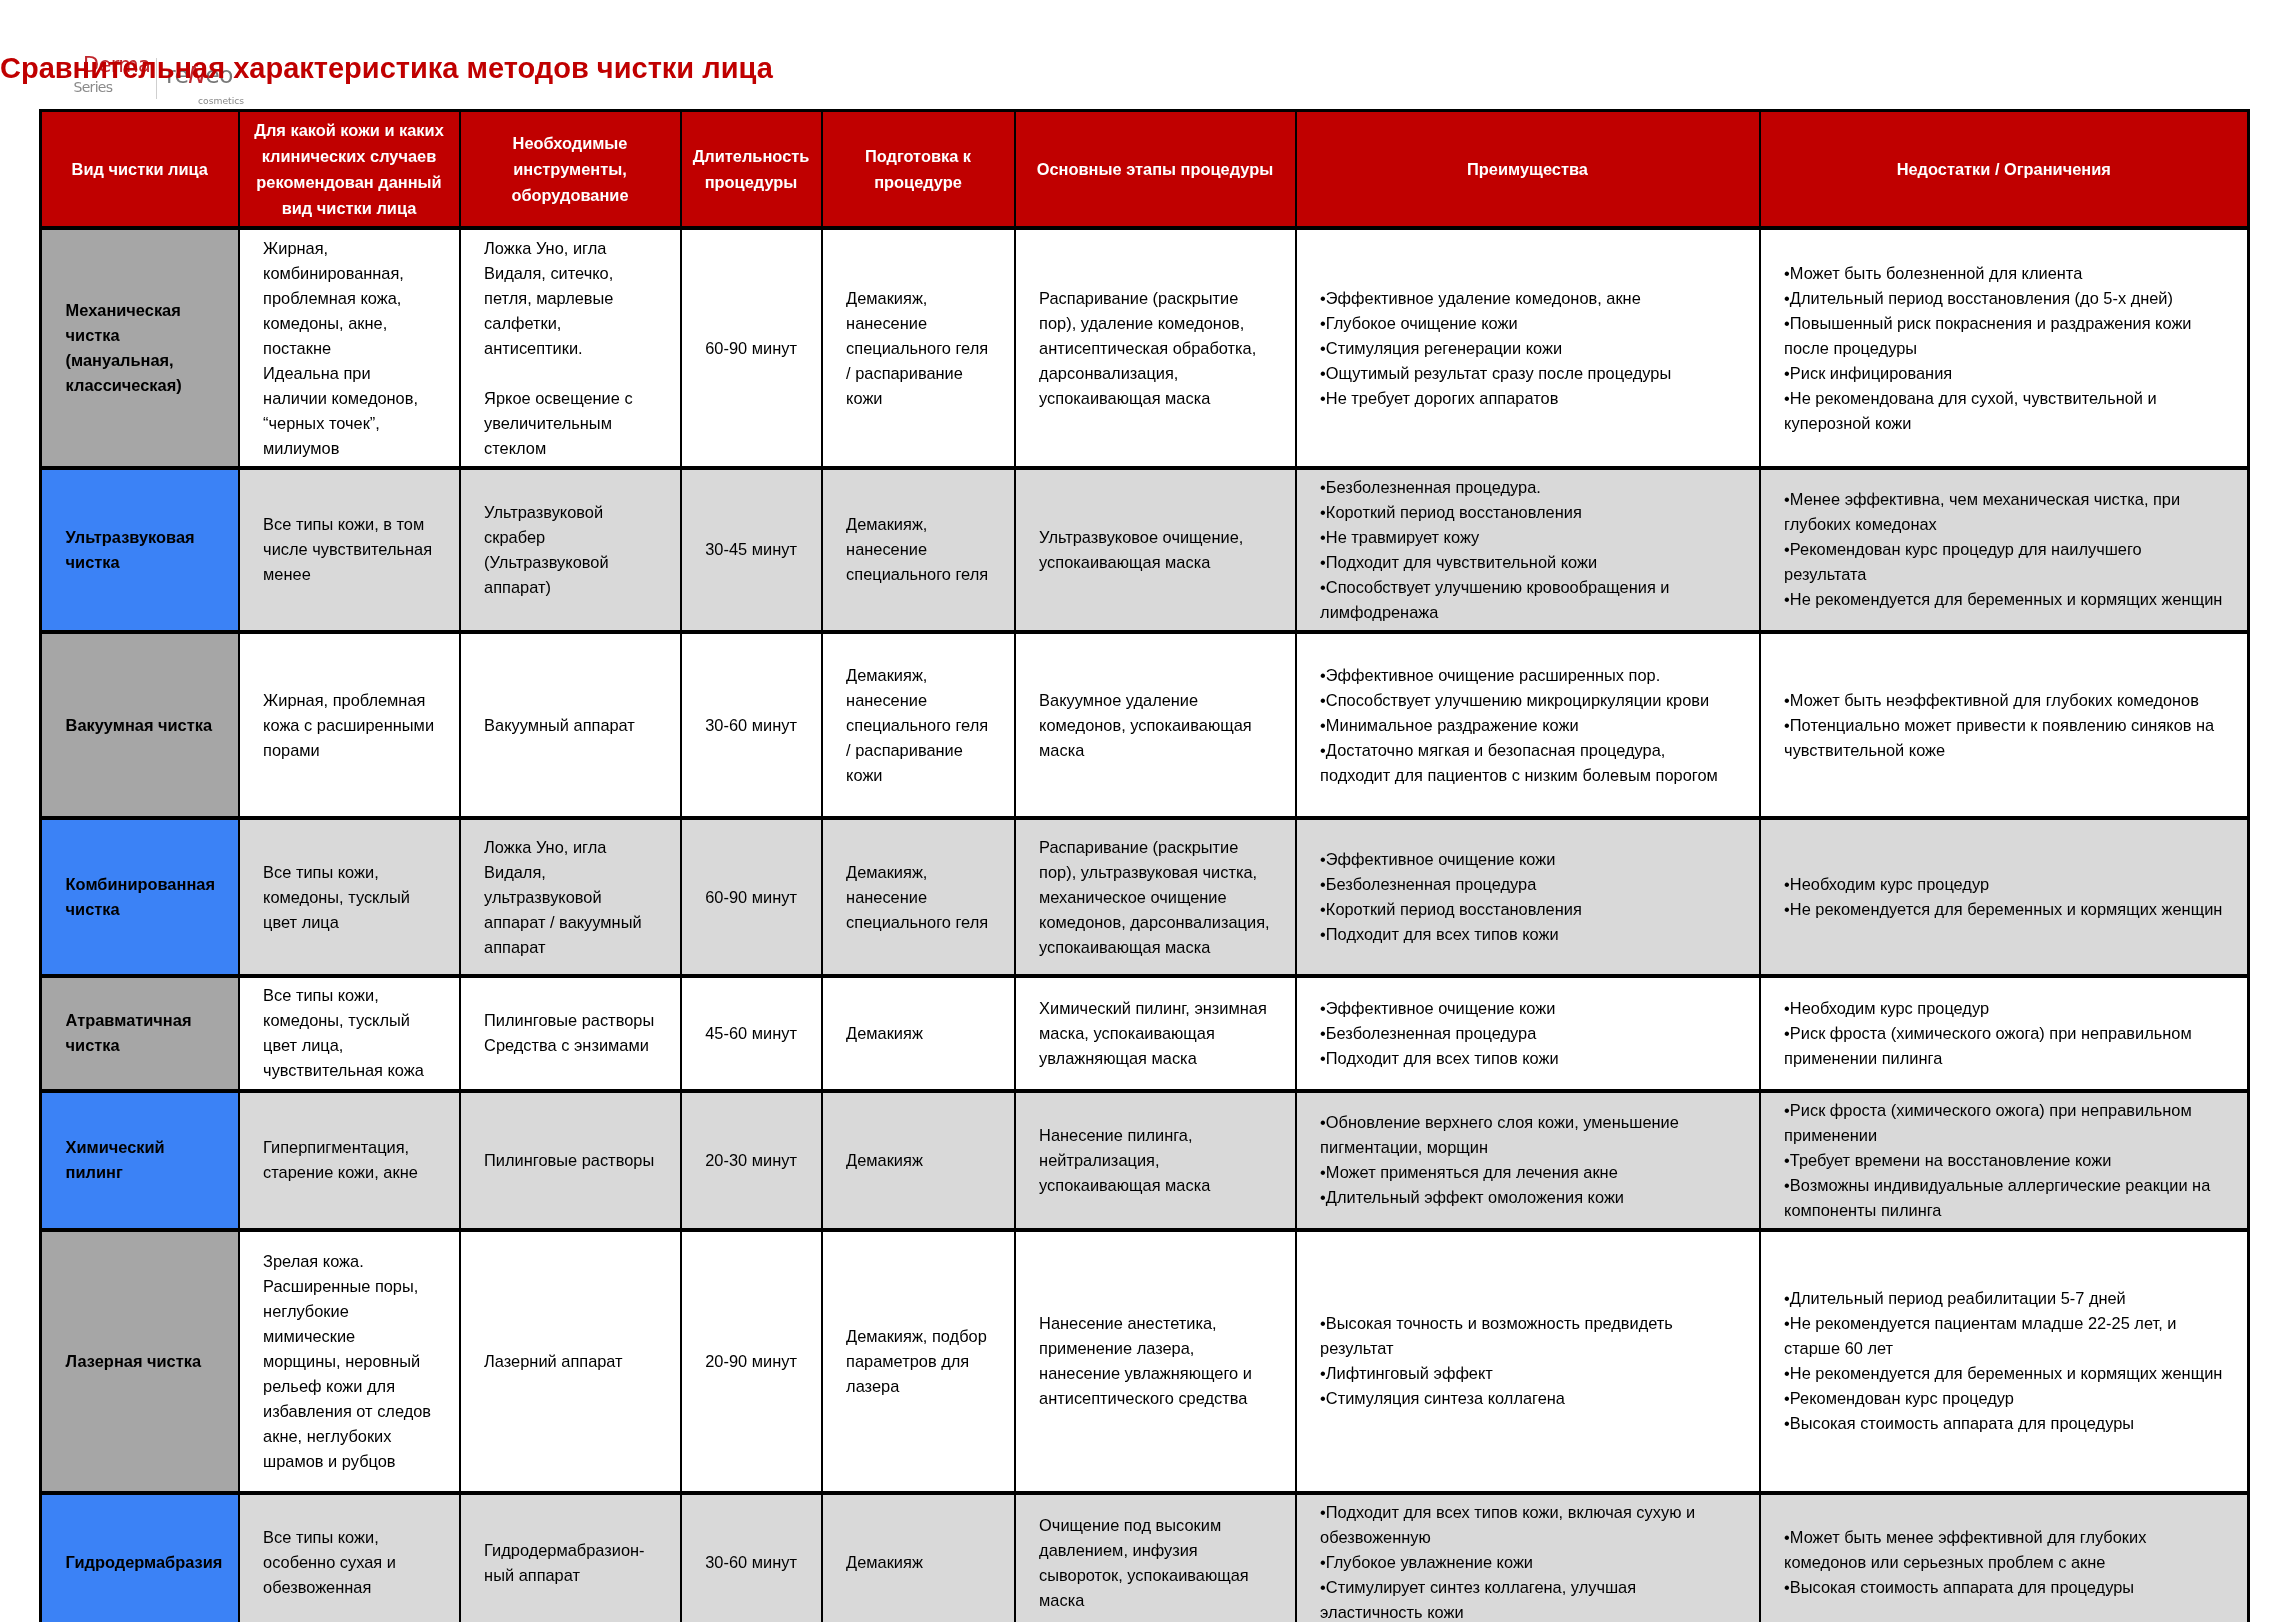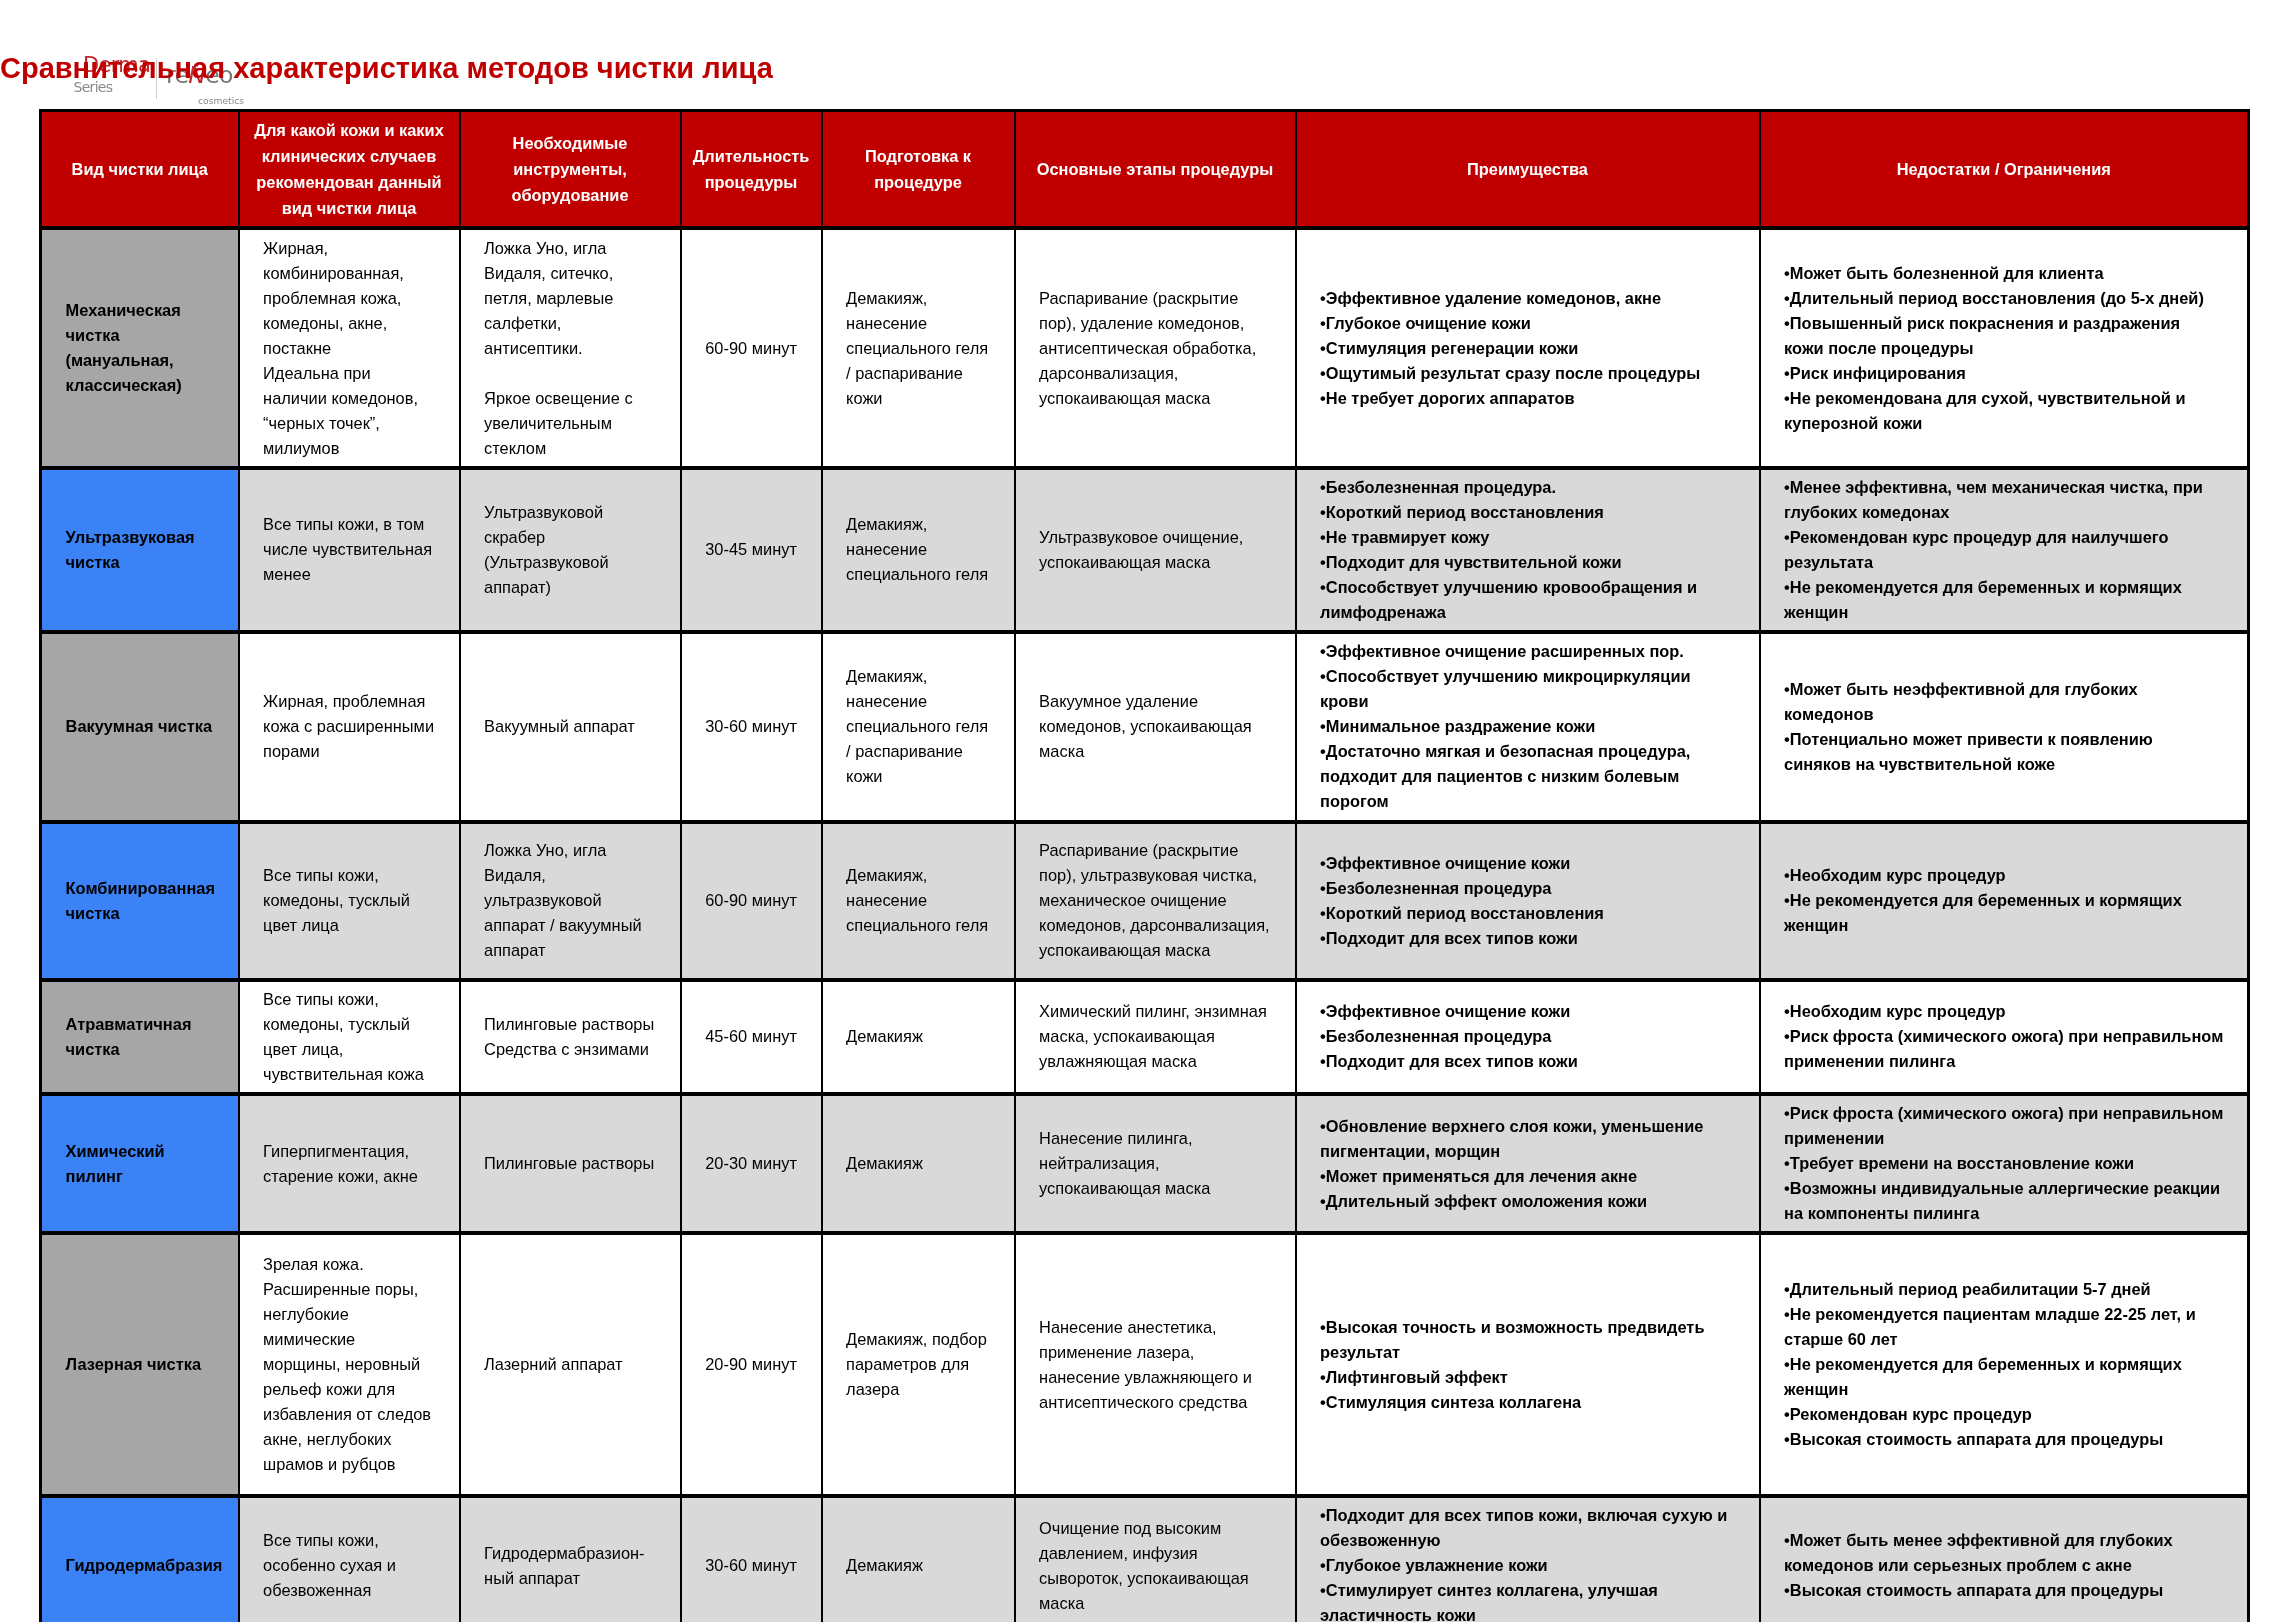--- a/index.html
+++ b/index.html
@@ -29,21 +29,21 @@
   table.grid th, table.grid td { border: 2px solid #000; vertical-align: middle; padding: 5.2px 23.6px;
                font-size: 16.4px; line-height: 25px; }
   table.grid tr.body-row { border-top: 4.6px solid #000; }
   table.grid th { background: #c00000; color: #ffffff; font-weight: bold; text-align: center;
                   font-size: 16.4px; line-height: 26px; height: 98px; padding: 5.2px 10.5px; }
   td.method { background: #a6a6a6; font-weight: bold; padding-left: 25px; padding-right: 6.5px; }
   tr.shade td { background: #d9d9d9; }
   tr.shade td.method { background: #3b82f6; }
   td.duration { text-align: right; padding: 5.2px 6.5px; }
   td.bullets { padding-left: 23.6px; padding-right: 6.5px; }
-  .bl { display: block; font-weight: bold; }
+  .bl { display: block; }
   .bl::before { content: "\2022 "; }
   .ln { display: block; }
 </style>
 </head>
 <body>
 
 <div class="logo">
   <span class="derma">Derma</span>
   <span class="series">Series</span>
   <span class="sep"></span>

